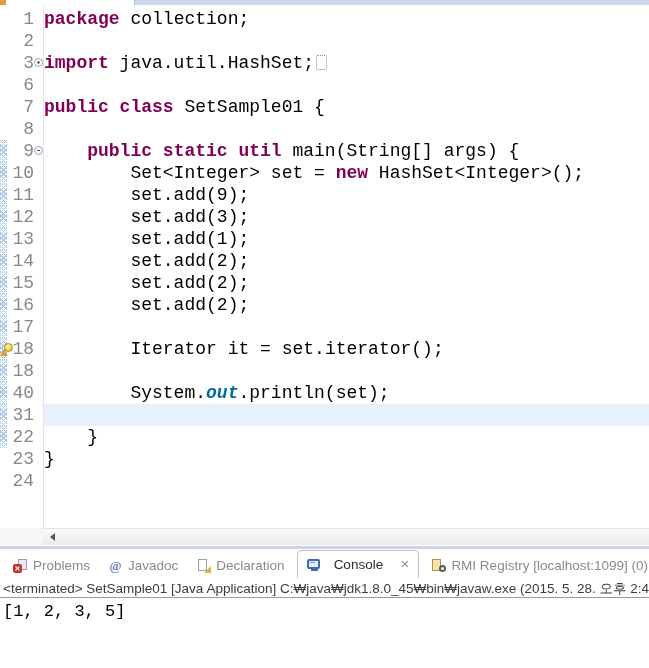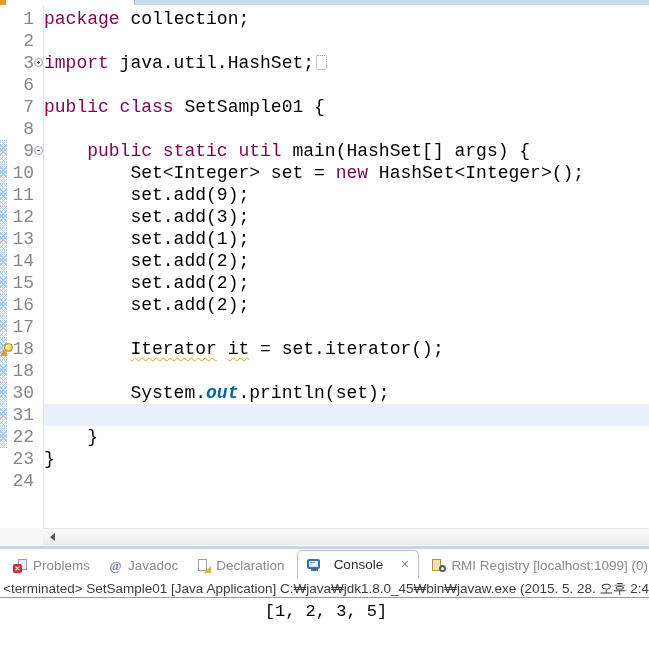--- a/index.html
+++ b/index.html
@@ -19,23 +19,23 @@
   .hatch{position:absolute;left:0;top:0;width:7px;height:22px;
     background-image:repeating-linear-gradient(45deg,#a9c8e6 0 1px,transparent 1px 3px),
                      repeating-linear-gradient(-45deg,#a9c8e6 0 1px,transparent 1px 3px);}
   .lnum{width:24px;flex:0 0 auto;text-align:right;color:#888;}
   .fold{width:10px;flex:0 0 auto;position:relative;}
   .ficon{position:absolute;left:0;top:6px;width:9px;height:9px;border:1px solid #98a0bc;border-radius:50%;background:#fff;box-sizing:border-box;}
   .fbar-h{position:absolute;left:2px;top:3px;width:3px;height:1px;background:#555;}
   .fbar-v{position:absolute;left:3px;top:2px;width:1px;height:3px;background:#555;}
   .code{flex:1 1 auto;color:#000;}
   .row.current .code{background:#e8f1fb;}
-  .kw{color:#7f0055;font-weight:normal;}
+  .kw{color:#7f0055;font-weight:bold;}
   .outf{color:#0369a1;font-weight:bold;font-style:italic;}
-  .warnsq{text-decoration:underline;text-decoration-style:wavy;text-decoration-color:#cfa50a;text-decoration-thickness:1px;text-underline-offset:3px;}
+  .warnsq{text-decoration-style:wavy;text-decoration-color:#cfa50a;text-decoration-thickness:1px;text-underline-offset:3px;}
   .fold-box{display:inline-block;width:9px;height:13px;border:1px dotted #8a8a8a;border-radius:2px;vertical-align:-2px;margin-left:2px;}
 
   
   .wicon{position:absolute;left:0;top:5px;width:13px;height:13px;z-index:2;}
   .wbulb{position:absolute;right:0;top:0;width:9px;height:9px;border-radius:50%;
     background:radial-gradient(circle at 35% 35%,#fff6c0,#f2d342 60%,#d8a61e);border:1px solid #b08a1c;box-sizing:border-box;}
   .wtri{position:absolute;left:0;bottom:0;width:0;height:0;
     border-left:4px solid transparent;border-right:4px solid transparent;border-bottom:7px solid #e49a2e;}
 
   
@@ -66,49 +66,49 @@
   .ti-console .c1{position:absolute;left:0;top:1px;width:13px;height:10px;background:#e7effa;border:2px solid #3a6db0;border-radius:2px;box-sizing:border-box;}
   .ti-console .c2{position:absolute;left:4px;top:11px;width:7px;height:2px;background:#3a6db0;}
   .ti-console .c3{position:absolute;left:3px;top:4px;width:5px;height:1px;background:#6f94c8;}
   .ti-rmi .r1{position:absolute;left:1px;top:0;width:9px;height:12px;background:#f3e2af;border:1px solid #b09245;box-sizing:border-box;}
   .ti-rmi .r2{position:absolute;right:0;bottom:1px;width:7px;height:7px;border:2px solid #5a5a5a;border-radius:50%;background:rgba(255,255,255,.65);box-sizing:border-box;}
 
   
   .console-status{position:absolute;top:580px;left:0;right:0;height:17px;padding-left:3px;
      font:13.5px/17px "Liberation Sans",sans-serif;color:#3c3c3c;border-bottom:1px solid #9a9a9a;white-space:nowrap;overflow:hidden;}
   .console-output{position:absolute;top:598px;left:0;right:0;bottom:0;padding:3px 0 0 3px;
-     font:17px/22px "Liberation Mono",monospace;color:#000;white-space:pre;text-align:center;}
+     font:17px/22px "Liberation Mono",monospace;color:#000;white-space:pre;}
 </style>
 </head>
 <body>
 
 <div class="top-accent"></div>
 <div class="top-strip"></div>
 
 <div class="editor">
   <div class="ruler-line"></div>
   <div class="rows">
       <div class="row"><div class="ann"></div><div class="lnum">1</div><div class="fold"></div><div class="code"><span class="kw">package</span><span> collection;</span></div></div>
       <div class="row"><div class="ann"></div><div class="lnum">2</div><div class="fold"></div><div class="code"></div></div>
       <div class="row"><div class="ann"></div><div class="lnum">3</div><div class="fold"><div class="ficon"><div class="fbar-h"></div><div class="fbar-v"></div></div></div><div class="code"><span class="kw">import</span><span> java.util.HashSet;</span><span class="fold-box"></span></div></div>
       <div class="row"><div class="ann"></div><div class="lnum">6</div><div class="fold"></div><div class="code"></div></div>
       <div class="row"><div class="ann"></div><div class="lnum">7</div><div class="fold"></div><div class="code"><span class="kw">public class</span><span> SetSample01 {</span></div></div>
       <div class="row"><div class="ann"></div><div class="lnum">8</div><div class="fold"></div><div class="code"></div></div>
-      <div class="row"><div class="ann"><div class="hatch"></div></div><div class="lnum">9</div><div class="fold"><div class="ficon"><div class="fbar-h"></div></div></div><div class="code"><span>    </span><span class="kw">public static util</span><span> main(HashSet[] args) {</span></div></div>
+      <div class="row"><div class="ann"><div class="hatch"></div></div><div class="lnum">9</div><div class="fold"><div class="ficon"><div class="fbar-h"></div></div></div><div class="code"><span>    </span><span class="kw">public static util</span><span> main(String[] args) {</span></div></div>
       <div class="row"><div class="ann"><div class="hatch"></div></div><div class="lnum">10</div><div class="fold"></div><div class="code"><span>        Set&lt;Integer&gt; set = </span><span class="kw">new</span><span> HashSet&lt;Integer&gt;();</span></div></div>
       <div class="row"><div class="ann"><div class="hatch"></div></div><div class="lnum">11</div><div class="fold"></div><div class="code"><span>        set.add(9);</span></div></div>
       <div class="row"><div class="ann"><div class="hatch"></div></div><div class="lnum">12</div><div class="fold"></div><div class="code"><span>        set.add(3);</span></div></div>
       <div class="row"><div class="ann"><div class="hatch"></div></div><div class="lnum">13</div><div class="fold"></div><div class="code"><span>        set.add(1);</span></div></div>
       <div class="row"><div class="ann"><div class="hatch"></div></div><div class="lnum">14</div><div class="fold"></div><div class="code"><span>        set.add(2);</span></div></div>
       <div class="row"><div class="ann"><div class="hatch"></div></div><div class="lnum">15</div><div class="fold"></div><div class="code"><span>        set.add(2);</span></div></div>
       <div class="row"><div class="ann"><div class="hatch"></div></div><div class="lnum">16</div><div class="fold"></div><div class="code"><span>        set.add(2);</span></div></div>
       <div class="row"><div class="ann"><div class="hatch"></div></div><div class="lnum">17</div><div class="fold"></div><div class="code"></div></div>
       <div class="row"><div class="ann"><div class="hatch"></div><div class="wicon"><div class="wbulb"></div><div class="wtri"></div></div></div><div class="lnum">18</div><div class="fold"></div><div class="code"><span>        </span><span class="warnsq">Iterator</span><span> </span><span class="warnsq">it</span><span> = set.iterator();</span></div></div>
       <div class="row"><div class="ann"><div class="hatch"></div></div><div class="lnum">18</div><div class="fold"></div><div class="code"></div></div>
-      <div class="row"><div class="ann"><div class="hatch"></div></div><div class="lnum">30</div><div class="fold"></div><div class="code"><span>        System.</span><span class="outf">out</span><span>.println(set);</span></div></div>
+      <div class="row"><div class="ann"><div class="hatch"></div></div><div class="lnum">40</div><div class="fold"></div><div class="code"><span>        System.</span><span class="outf">out</span><span>.println(set);</span></div></div>
       <div class="row current"><div class="ann"><div class="hatch"></div></div><div class="lnum">31</div><div class="fold"></div><div class="code"></div></div>
       <div class="row"><div class="ann"><div class="hatch"></div></div><div class="lnum">22</div><div class="fold"></div><div class="code"><span>    }</span></div></div>
       <div class="row"><div class="ann"></div><div class="lnum">23</div><div class="fold"></div><div class="code"><span>}</span></div></div>
       <div class="row"><div class="ann"></div><div class="lnum">24</div><div class="fold"></div><div class="code"></div></div>
     </div>
 </div>
 
 <div class="hscroll">
   <div class="hs-corner"></div>
   <div class="hs-track">

